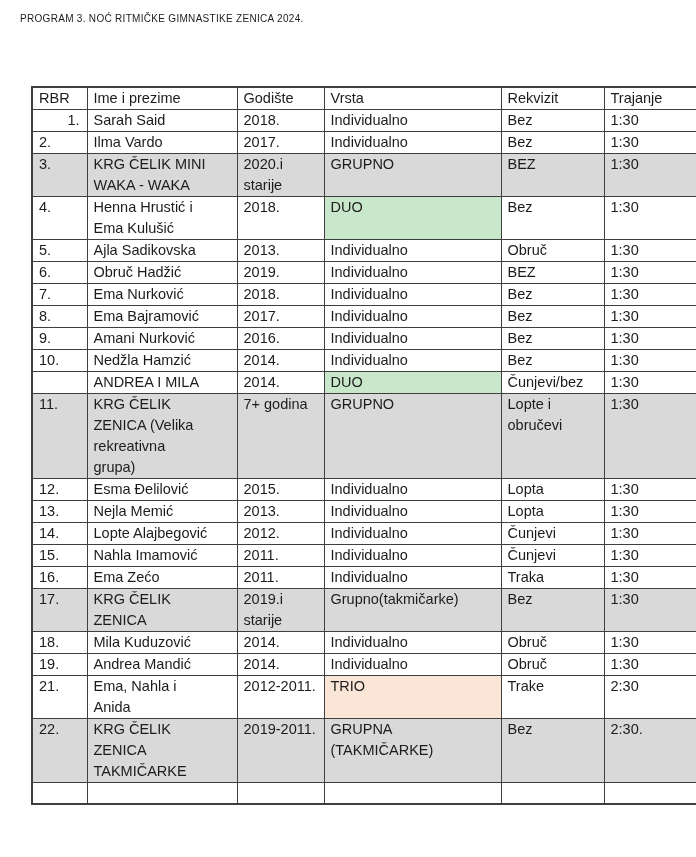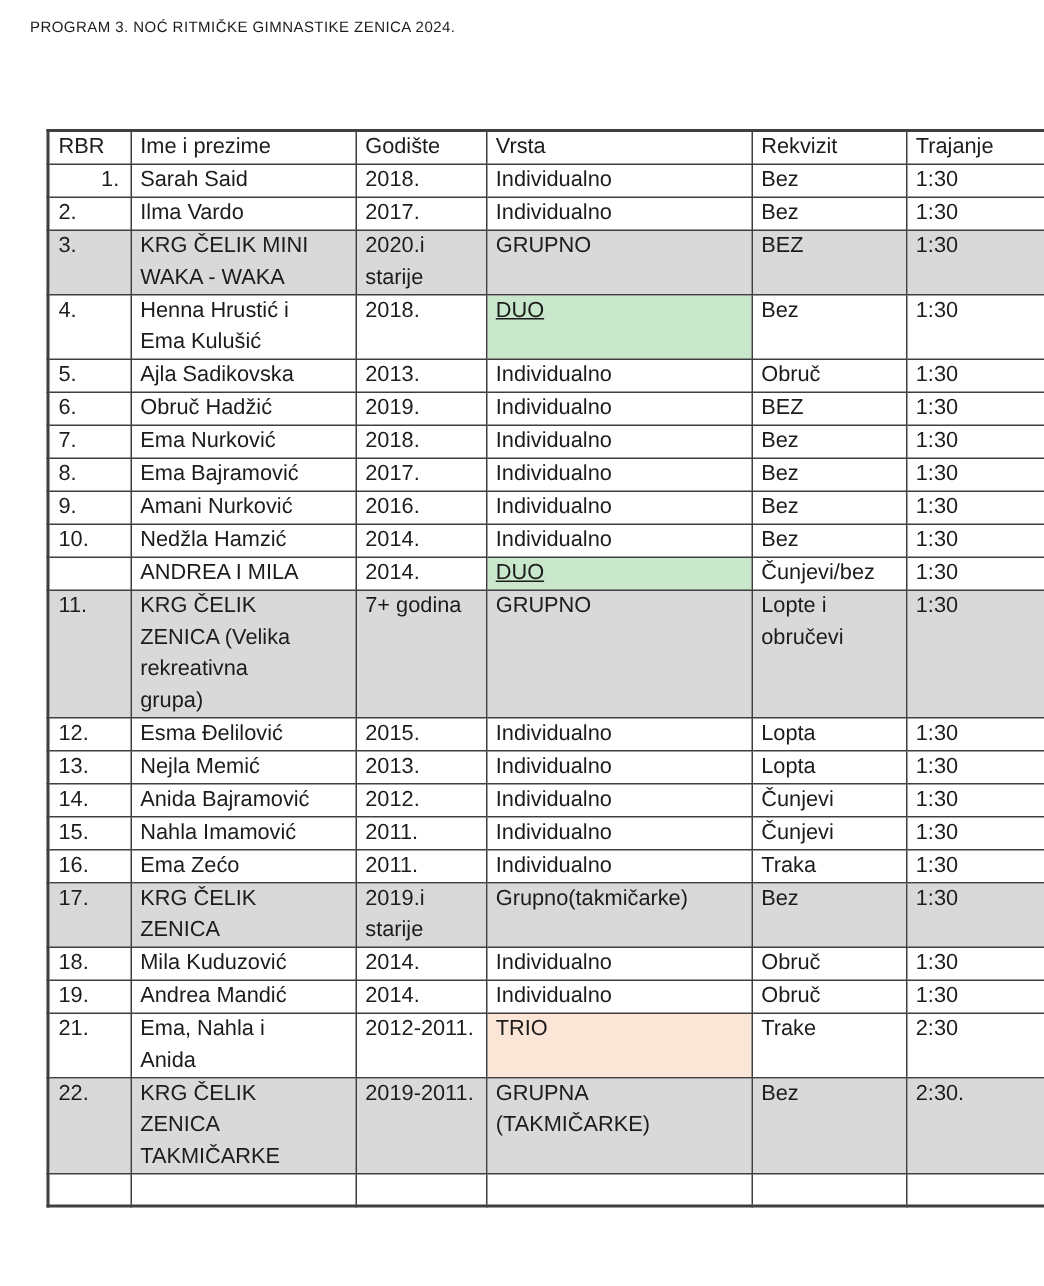--- a/index.html
+++ b/index.html
@@ -27,21 +27,21 @@
     line-height:21px;
     height:21px;
     vertical-align:top;
     text-align:left;
     font-weight:normal;
     white-space:pre-line;
     overflow:hidden;
   }
   tr.shaded td{background:var(--gray);}
   td.rbr-right{text-align:right;padding-right:7px;}
-  td.bg-green{background:var(--green);text-decoration:underline;}
+  td.bg-green{background:var(--green);}
   td.bg-peach{background:var(--peach);}
 </style>
 </head>
 <body>
 
 <div class="title">PROGRAM 3. NOĆ RITMIČKE GIMNASTIKE ZENICA 2024.</div>
 
 <table class="program">
   <colgroup>
     <col style="width:55px">
@@ -176,21 +176,21 @@
       <tr>
         <td>13.</td>
         <td>Nejla Memić</td>
         <td>2013.</td>
         <td>Individualno</td>
         <td>Lopta</td>
         <td>1:30</td>
       </tr>
       <tr>
         <td>14.</td>
-        <td>Anida Bajramović</td>
+        <td>Lopte Alajbegović</td>
         <td>2012.</td>
         <td>Individualno</td>
         <td>Čunjevi</td>
         <td>1:30</td>
       </tr>
       <tr>
         <td>15.</td>
         <td>Nahla Imamović</td>
         <td>2011.</td>
         <td>Individualno</td>

